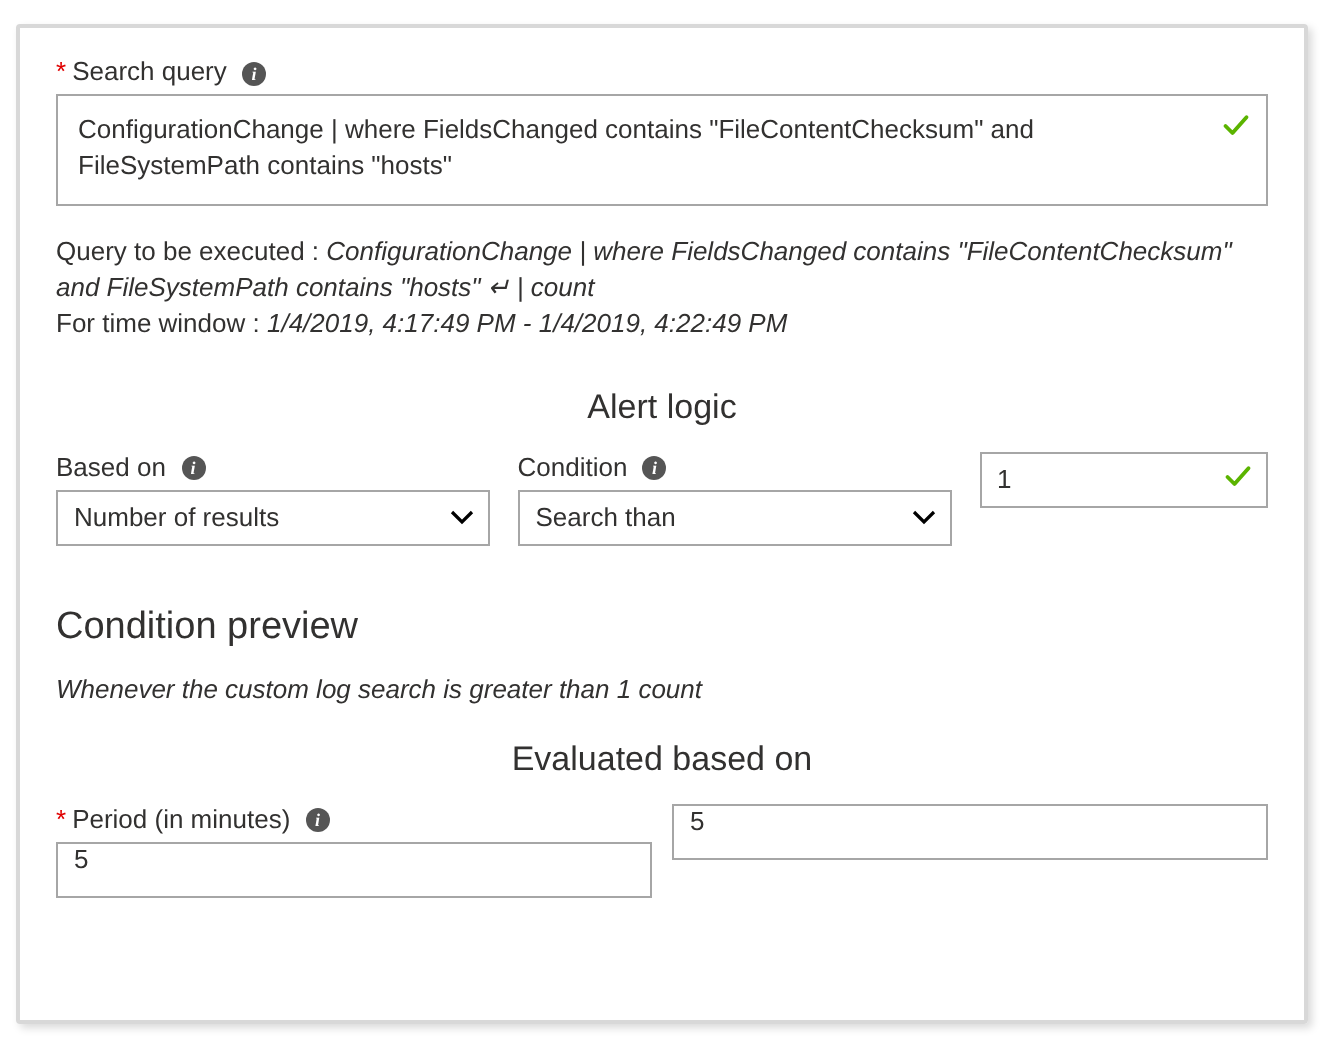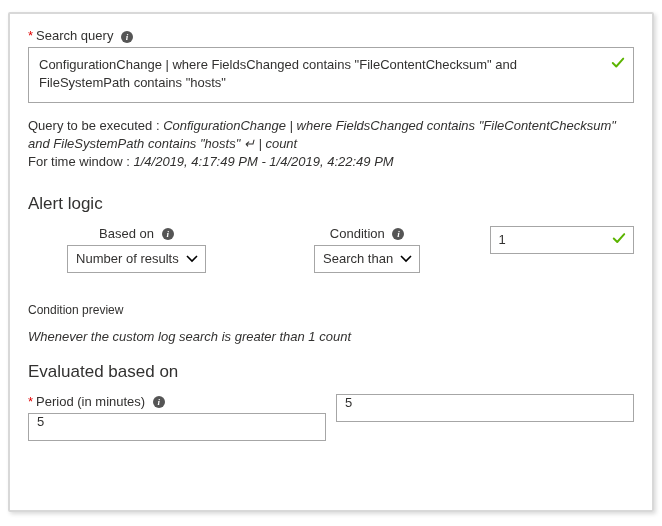--- a/index.html
+++ b/index.html
@@ -59,24 +59,25 @@
     line-height: 1.4;
     margin-bottom: 20px;
   }
   .exec-block .prefix {}
   .exec-block .italic { font-style: italic; }
   .return-glyph { font-style: normal; }
   .section-title {
     font-size: 17px;
     margin: 22px 0 12px 0;
     font-weight: 400;
+    text-align: center;
   }
   .row { display: flex; gap: 14px; }
   .col { display: flex; flex-direction: column; }
-  .col.grow { flex: 1; align-items: center; }
+  .col.grow { flex: 1; }
   .select-wrap, .input-wrap {
     position: relative;
   }
   .select-el {
     width: 100%;
     height: 28px;
     border: 1px solid #a6a6a6;
     background: #fff;
     padding: 0 26px 0 8px;
     font-size: 13px;
@@ -96,21 +97,21 @@
     padding: 0 26px 0 8px;
     font-size: 13px;
     line-height: 26px;
   }
   .input-check {
     position: absolute;
     right: 8px; top: 50%;
     transform: translateY(-50%);
   }
   .cond-preview-title {
-    font-size: 12px;
+    font-size: 19px;
     margin-top: 30px;
     margin-bottom: 12px;
   }
   .cond-preview-text {
     font-style: italic;
     font-size: 13px;
     margin-bottom: 18px;
   }
   .eval-row { display:flex; gap: 10px; }
   .eval-col { flex:1; display:flex; flex-direction:column; }

